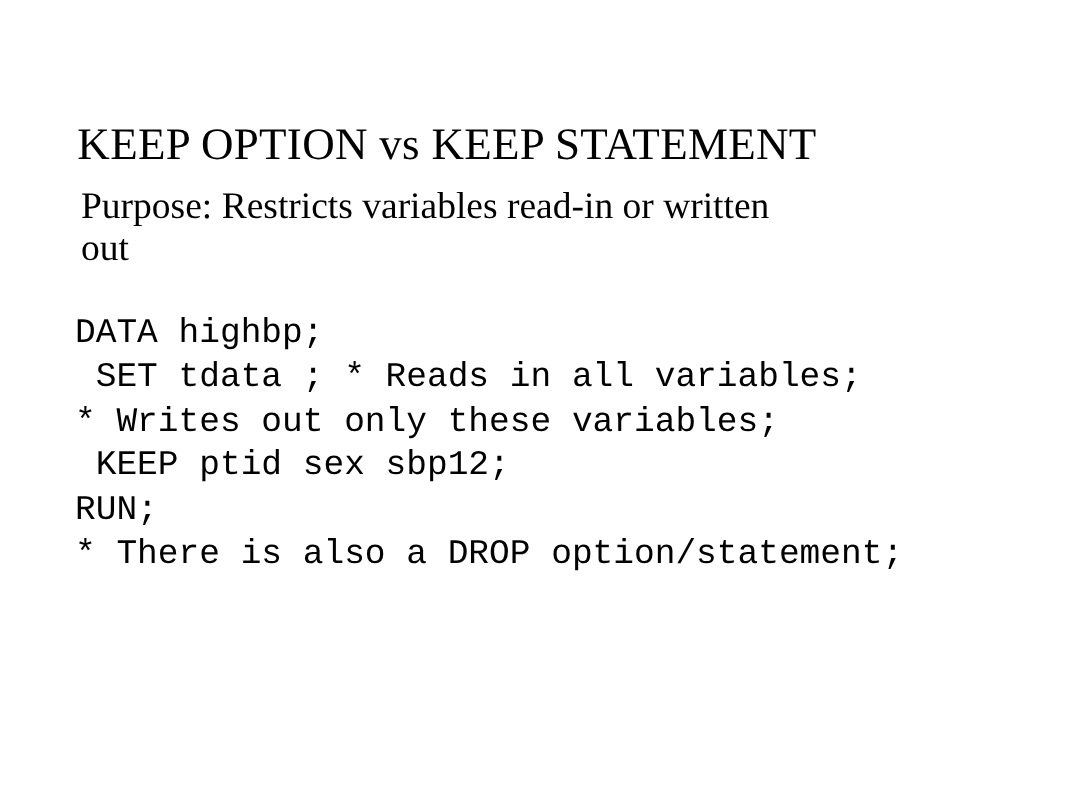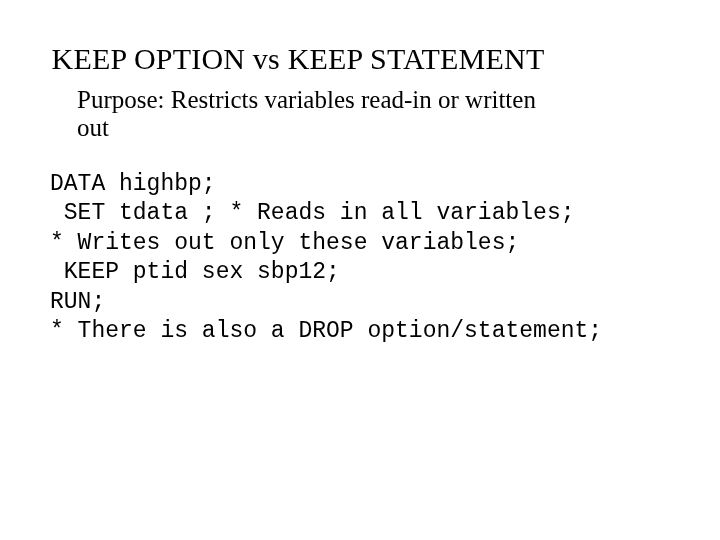--- a/index.html
+++ b/index.html
@@ -8,33 +8,33 @@
     width: 720px;
     height: 540px;
     background: #ffffff;
     color: #000000;
     font-family: "Times New Roman", Times, serif;
   }
   .slide {
     box-sizing: border-box;
     width: 596px;
     height: 540px;
-    padding: 42px 50px 40px 50px;
+    padding: 80px 50px 40px 50px;
   }
   .title {
     font-size: 30px;
     text-align: center;
     margin: 0 0 10px 0;
     font-weight: normal;
     letter-spacing: 0.2px;
   }
   .purpose {
     font-size: 25px;
     text-align: left;
-    margin: 0 0 28px 27px;
+    margin: 0 0 28px 4px;
     font-weight: normal;
   }
   .code-block {
     font-family: "Courier New", Courier, monospace;
     font-size: 23px;
     line-height: 1.28;
     white-space: pre;
     margin: 0 0 24px 0;
   }
   .code-block:last-child {

